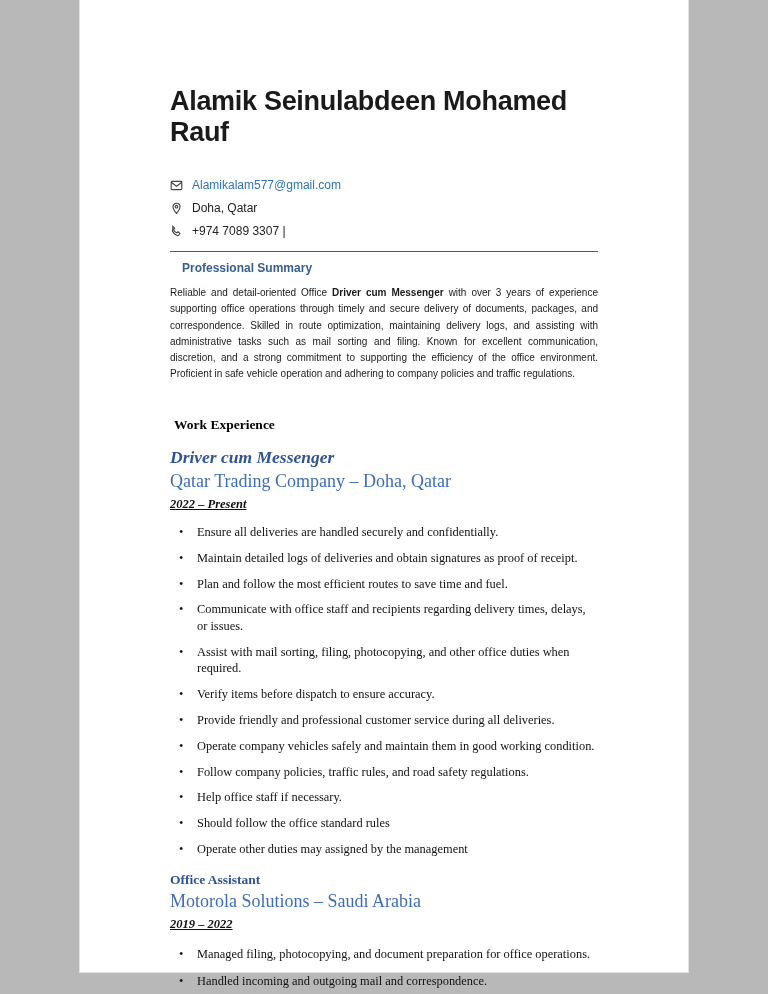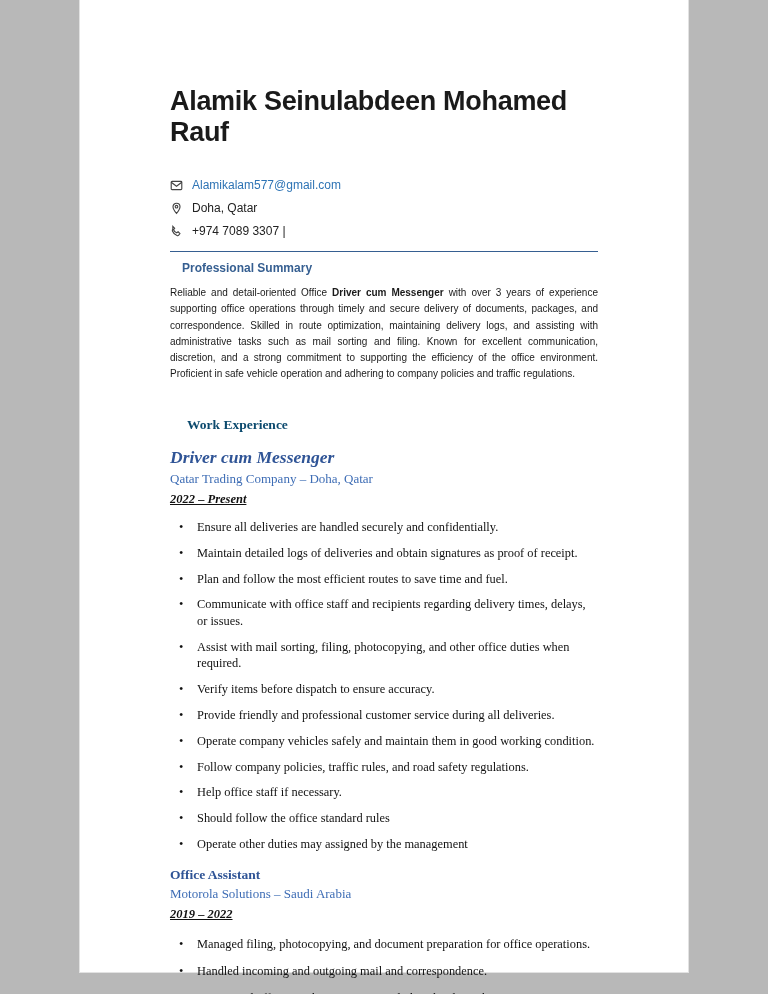--- a/index.html
+++ b/index.html
@@ -58,41 +58,41 @@
     color: #1a1a1a;
     text-align: justify;
     margin: 0;
   }
   .summary-text .bold { font-weight: 700; }
   
   .work-heading {
     font-family: "Liberation Serif", serif;
     font-weight: 700;
     font-size: 13.5px;
-    color: #0c4a6e;
-    margin: 34px 0 14px 17px;
+    color: #000000;
+    margin: 34px 0 14px 4px;
   }
   .job-title-lg {
     font-family: "Liberation Serif", serif;
     font-weight: 700;
     font-style: italic;
     font-size: 17.5px;
     color: #2f5496;
     margin: 0 0 3px 0;
   }
   .job-title-sm {
     font-family: "Liberation Serif", serif;
     font-weight: 700;
     font-size: 13.5px;
     color: #2f5496;
     margin: 14px 0 3px 0;
   }
   .job-company {
     font-family: "Liberation Serif", serif;
-    font-size: 13px;
+    font-size: 18px;
     color: #3e6db5;
     margin: 0 0 5px 0;
   }
   .job-dates {
     font-family: "Liberation Serif", serif;
     font-weight: 700;
     font-style: italic;
     font-size: 12.5px;
     color: #111;
     text-decoration: underline;

